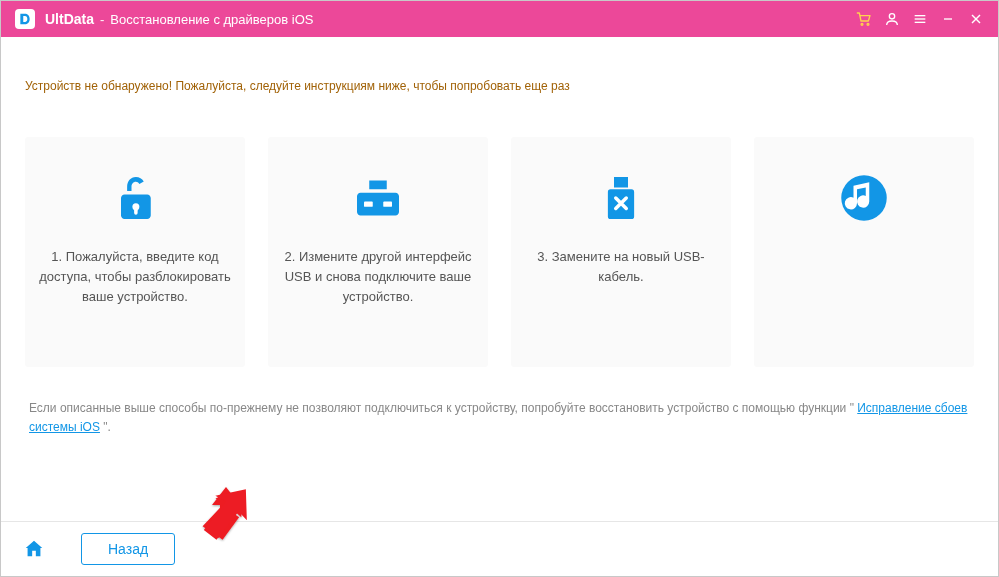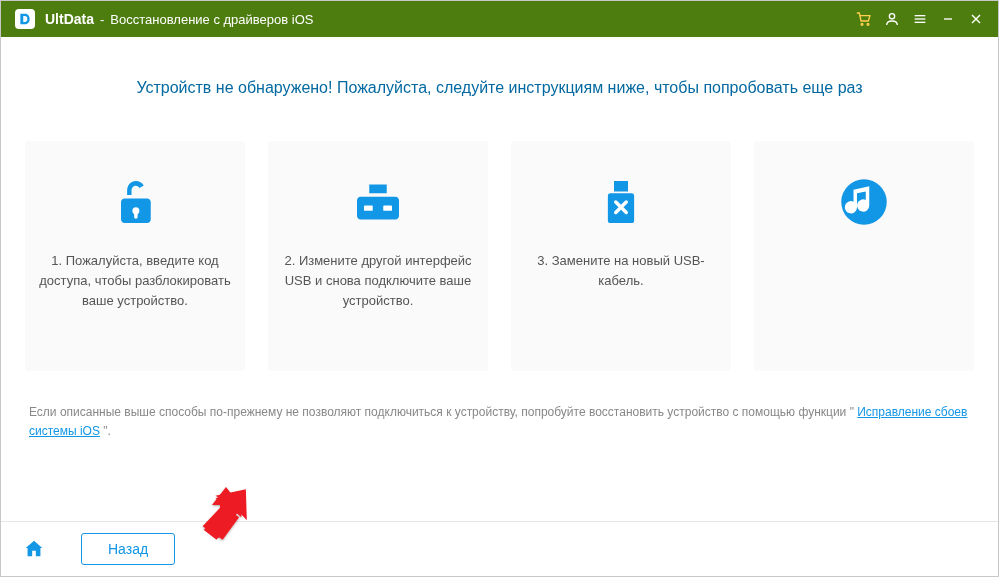--- a/index.html
+++ b/index.html
@@ -15,21 +15,21 @@
   width: 999px;
   height: 577px;
   box-sizing: border-box;
   border: 1px solid #c8c8c8;
   display: flex;
   flex-direction: column;
   background: #fff;
 }
 .titlebar {
   height: 36px;
-  background: #4d7c0f;
+  background: #ec4899;
   color: #fff;
   display: flex;
   align-items: center;
   padding: 0 8px 0 14px;
   flex-shrink: 0;
 }
 .titlebar .logo {
   width: 20px; height: 20px;
   border-radius: 4px;
   background: #fff;
@@ -55,23 +55,22 @@
 .titlebar .cart svg { stroke: #ffd24d; fill: none; }
 
 .content {
   flex: 1;
   display: flex;
   flex-direction: column;
   padding: 0 24px 0 24px;
   overflow: hidden;
 }
 .headline {
-  text-align: center;
-  font-size: 16px;
-  color: #0369a1;
+  font-size: 12px;
+  color: #a16207;
   margin: 42px 0 44px 0;
 }
 .cards {
   display: flex;
   gap: 23px;
   flex: 0 0 auto;
 }
 .card {
   flex: 1;
   background: #fafafa;

